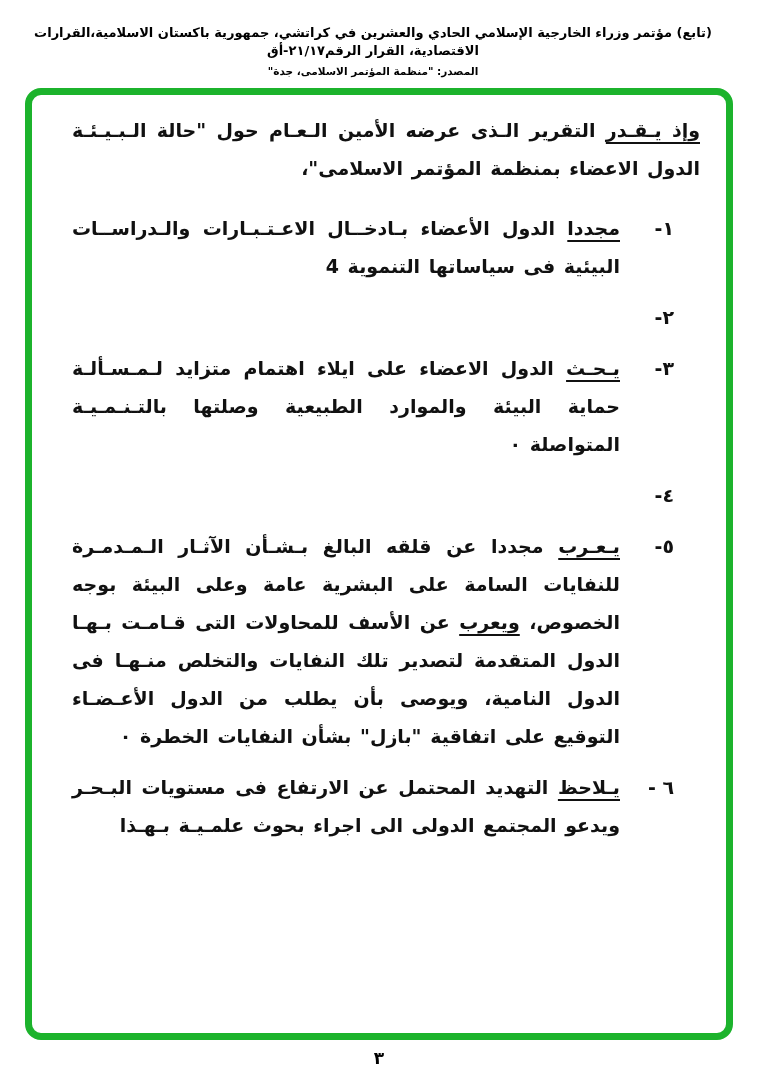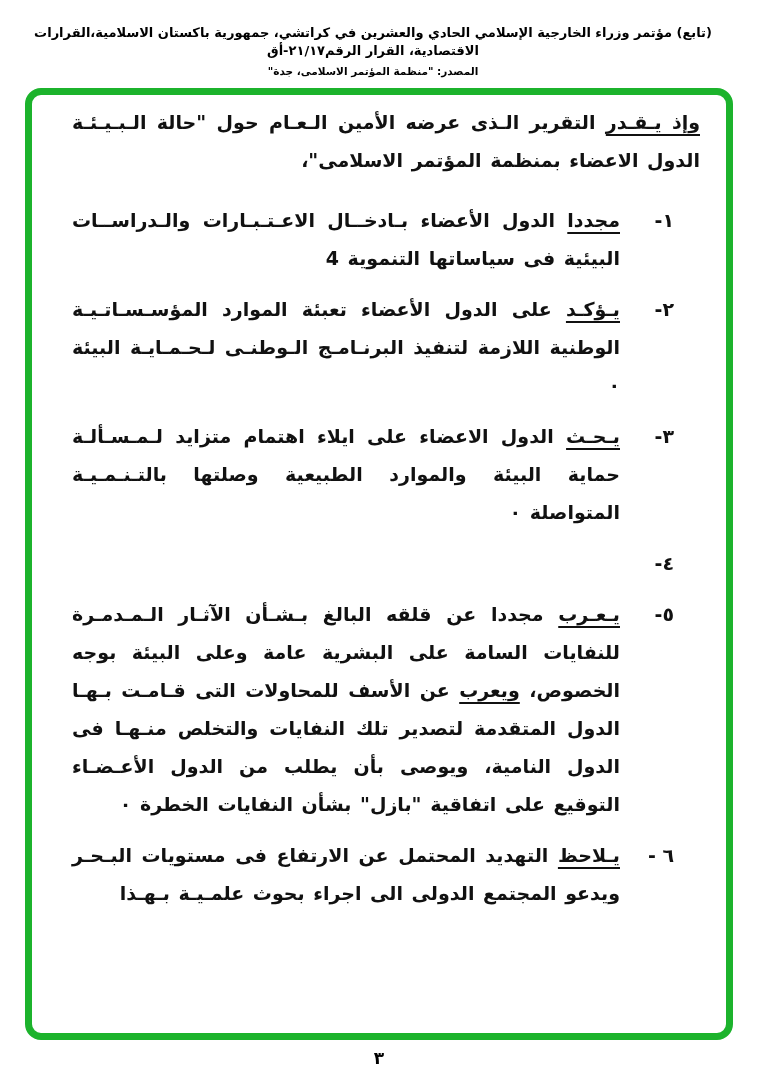--- a/index.html
+++ b/index.html
@@ -10,21 +10,21 @@
     overflow:hidden;
   }
   .page{position:relative;width:758px;height:1078px;direction:rtl;background:#fff;}
   .header{position:absolute;top:24px;right:20px;left:8px;text-align:center;color:#000;}
   .h1{font-size:13px;font-weight:bold;letter-spacing:0;line-height:18px;}
   .h2{font-size:10.5px;font-weight:bold;margin-top:5px;}
   .greenbox{
     position:absolute;top:88px;left:25px;width:708px;height:952px;
     box-sizing:border-box;
     border:7px solid #1cb32c;border-radius:16px;
-    padding:8px 26px 0 40px;
+    padding:16px 26px 0 40px;
     overflow:hidden;
     background:#fff;
   }
   .opening{
     margin:0 0 22px 0;
     font-size:19px;font-weight:bold;line-height:38px;
     text-align:justify;color:#111;word-spacing:2px;
   }
   .item{display:flex;margin-bottom:13px;}
   .num{
@@ -59,21 +59,20 @@
 
   <div class="greenbox">
     <p class="opening"><span class="u">وإذ يـقـدر</span><span> التقرير الـذى عرضه الأمين الـعـام حول "حالة الـبـيـئـة الدول الاعضاء بمنظمة المؤتمر الاسلامى"،</span></p>
     <div id="items">
         <div class="item">
           <span class="num">١-</span>
           <span class="txt"><span class="u">مجددا</span><span> الدول الأعضاء بـادخــال الاعـتـبـارات والـدراســات البيئية فى سياساتها التنموية 4</span></span>
         </div>
         <div class="item">
           <span class="num">٢-</span>
-          <span class="txt"><span class="u">يـؤكـد</span><span> على الدول الأعضاء تعبئة الموارد المؤسـسـاتـيـة الوطنية اللازمة لتنفيذ البرنـامـج الـوطنـى لـحـمـايـة البيئة ٠</span></span>
         </div>
         <div class="item">
           <span class="num">٣-</span>
           <span class="txt"><span class="u">يـحـث</span><span> الدول الاعضاء على ايلاء اهتمام متزايد لـمـسـألـة حماية البيئة والموارد الطبيعية وصلتها بالتـنـمـيـة المتواصلة ٠</span></span>
         </div>
         <div class="item">
           <span class="num">٤-</span>
         </div>
         <div class="item">
           <span class="num">٥-</span>

